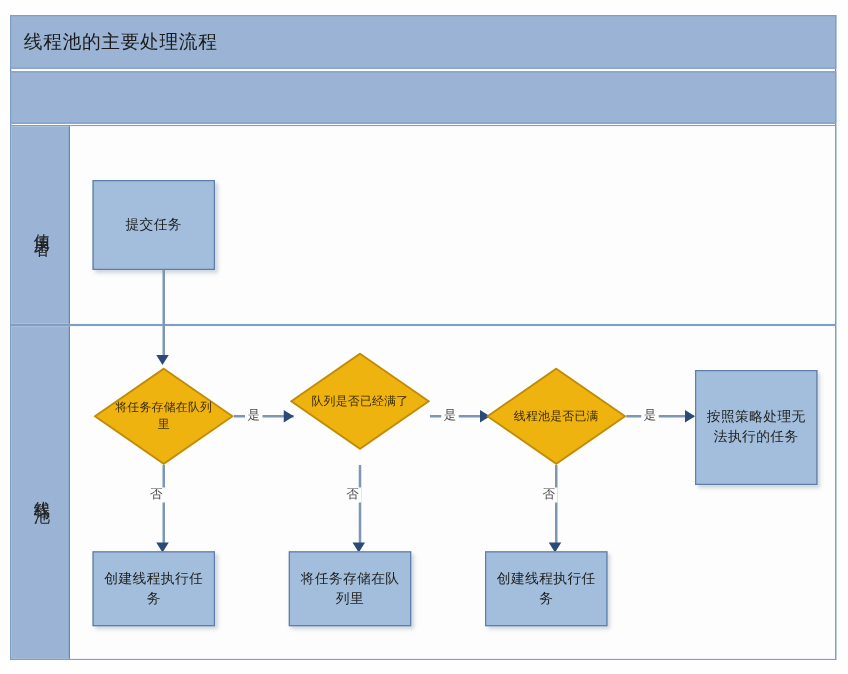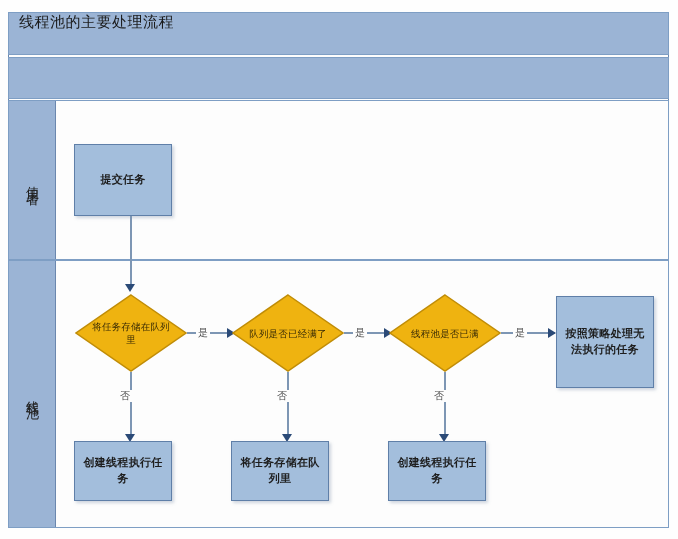--- a/index.html
+++ b/index.html
@@ -38,21 +38,21 @@
   .title-band {
     position: absolute;
     left: 8px;
     top: 12px;
     width: 661px;
     height: 43px;
     background: #9bb4d5;
     border: 1px solid #7e9ec4;
     box-sizing: border-box;
     display: flex;
-    align-items: flex-start;
+    align-items: center;
   }
   .title-text {
     font-size: 15px;
     color: #1a1a1a;
     padding-left: 10px;
     letter-spacing: 0.5px;
     font-weight: 400;
   }
 
   
@@ -131,21 +131,20 @@
     background: #a3bedc;
     border: 1px solid #5f7fa8;
     box-shadow: 2px 2px 3px rgba(120,140,165,0.35);
   }
   .proc .node-text {
     font-size: 11px;
     color: #1e1e1e;
     line-height: 16px;
     padding: 0 6px;
     letter-spacing: 0.3px;
-    font-weight: bold;
   }
 
   .decision {
     width: 112px;
     height: 78px;
   }
   .decision .dia {
     position: absolute;
     left: 0; top: 0;
     width: 100%; height: 100%;
@@ -242,21 +241,21 @@
   <div class="arrow-right" style="left:227px; top:328px;"></div>
 
   <div class="conn-v" style="left:130px; top:372px; height:66px;"></div>
   <div class="edge-label" style="left:118px; top:390px;">否</div>
   <div class="arrow-down" style="left:125px; top:434px;"></div>
 
   <div class="node proc" style="left:74px; top:441px; width:98px; height:60px;">
     <span class="node-text">创建线程执行任务</span>
   </div>
 
-  <div class="node decision" style="left:232px; top:294px;text-align:center;">
+  <div class="node decision" style="left:232px; top:282px;text-align:center;">
     <svg class="dia" viewBox="0 0 112 78" preserveAspectRatio="none">
       <polygon points="56,1 111,39 56,77 1,39" fill="#efb310" stroke="#c08c06" stroke-width="1.5"></polygon>
     </svg>
     <span class="node-text">队列是否已经满了</span>
   </div>
 
   <div class="conn-h" style="left:344px; top:332px; width:48px;"></div>
   <div class="edge-label" style="left:353px; top:327px;">是</div>
   <div class="arrow-right" style="left:384px; top:328px;"></div>
 

